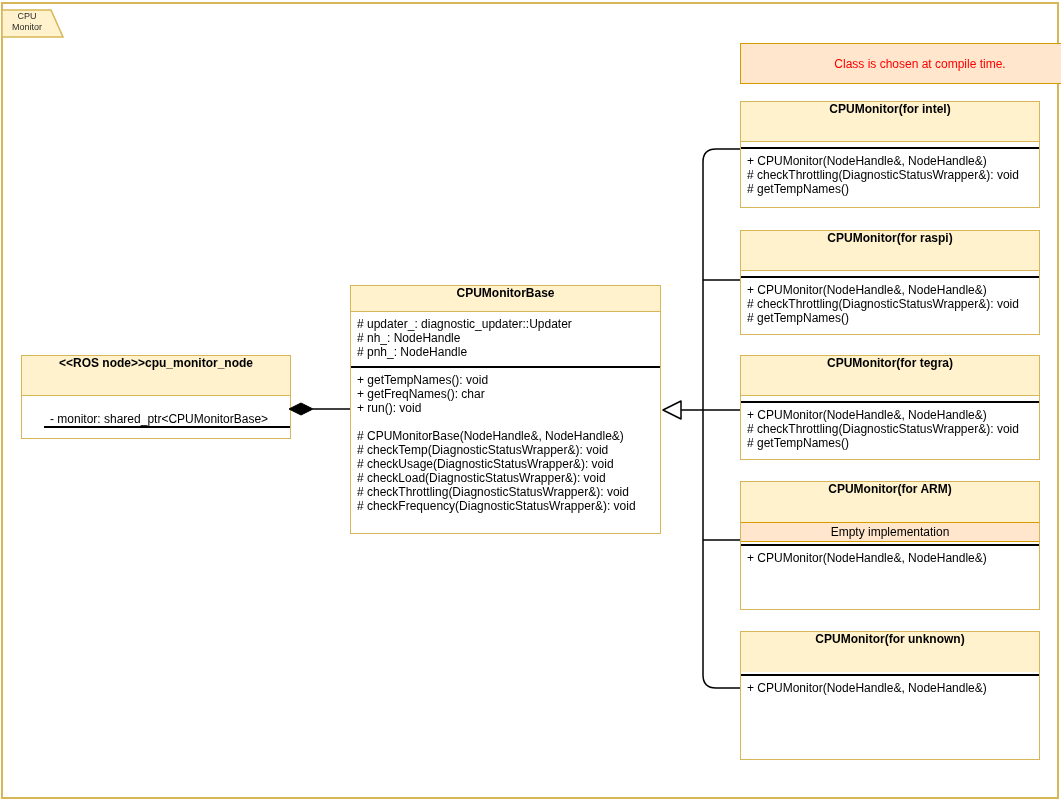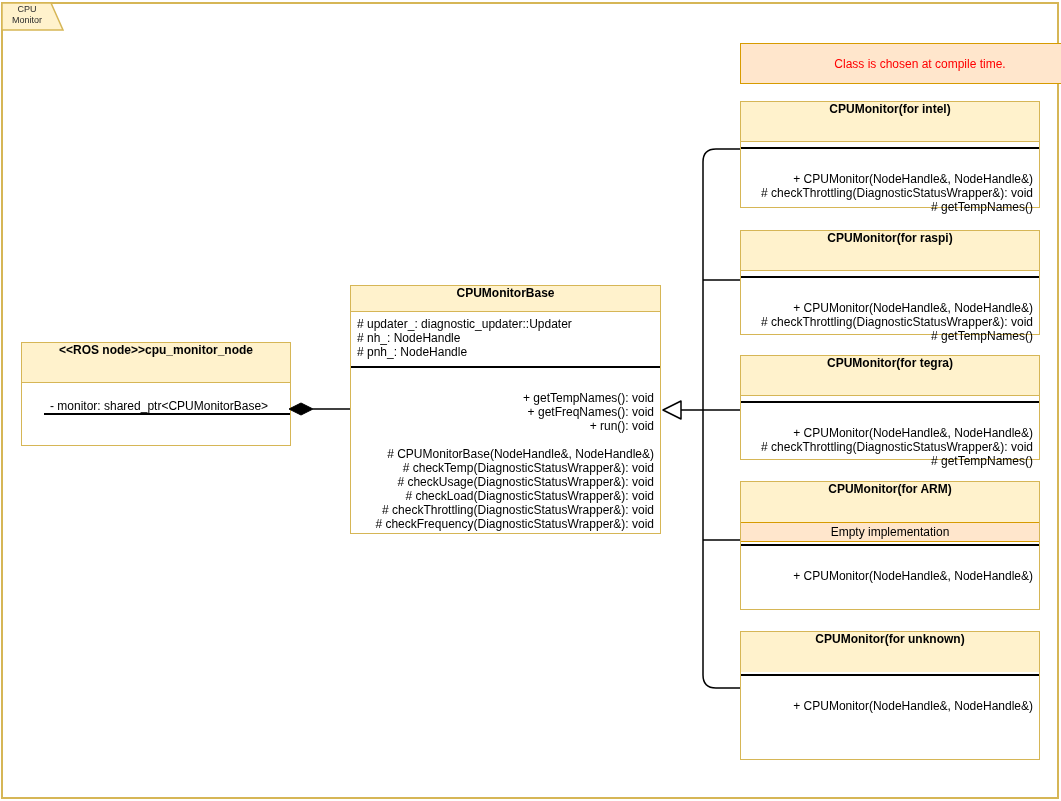--- a/index.html
+++ b/index.html
@@ -3,30 +3,30 @@
 <meta charset="utf-8">
 <style>
   html,body{margin:0;padding:0;background:#fff;}
   *{box-sizing:border-box;}
   #canvas{
     position:relative;width:1061px;height:801px;background:#fff;overflow:hidden;
     font-family:"Liberation Sans","DejaVu Sans",sans-serif;color:#000;
   }
   
   .frame{position:absolute;left:1px;top:2px;width:1058px;height:797px;border:2px solid #D6B656;background:#fff;}
-  .frame-tab{position:absolute;left:1px;top:2px;width:64px;height:30px;}
+  .frame-tab{position:absolute;left:1px;top:9px;width:64px;height:30px;}
   .frame-tab svg{position:absolute;left:0;top:0;}
   .frame-tab .tab-text{position:absolute;left:0;top:2px;width:52px;text-align:center;font-size:9px;line-height:11px;color:#2b2b2b;}
   
   .uml-class{position:absolute;border:1px solid #D6B656;background:#fff;display:flex;flex-direction:column;font-size:12px;line-height:14px;}
   .uml-header{background:#FFF2CC;border-bottom:1px solid #D6B656;text-align:center;font-weight:bold;display:flex;flex-direction:row;justify-content:center;flex:none;}
   .uml-attrs{border-bottom:2px solid #000;flex:none;padding:5px 6px 4px 6px;}
   .uml-attrs.single{display:flex;align-items:flex-end;padding-top:0;padding-bottom:0;margin-left:22px;}
   .uml-empty-attrs{height:7px;border-bottom:2px solid #000;flex:none;}
-  .uml-methods{flex:1;padding:23px 6px 4px 6px;text-align:right;}
+  .uml-methods{flex:1;padding:5px 6px 4px 6px;}
   .member-line{white-space:nowrap;}
   .spacer-line{height:14px;}
   
   .uml-note{position:absolute;background:#FFE6CC;border:1px solid #D79B00;color:#FF0000;display:flex;align-items:center;justify-content:center;text-align:center;font-size:12px;}
   .uml-note-strip{background:#FFE6CC;border-top:1px solid #D79B00;border-bottom:1px solid #D79B00;color:#000000;text-align:center;font-size:12px;height:20px;line-height:18px;flex:none;}
   .post-note-gap{height:4px;border-bottom:2px solid #000;flex:none;}
   #connectors{position:absolute;left:0;top:0;pointer-events:none;}
 </style>
 </head>
 <body>
@@ -41,21 +41,21 @@
     <div class="tab-text">
       <div>CPU</div>
       <div>Monitor</div>
     </div>
   </div>
 
   <div class="uml-note" style="left:740px;top:43px;width:360px;height:41px">
       <span>Class is chosen at compile time.</span>
     </div>
 
-  <div class="uml-class" style="left:21px;top:342px;width:270px;height:104px">
+  <div class="uml-class" style="left:21px;top:355px;width:270px;height:84px">
     <div class="uml-header" style="height:40px">
       <div>&lt;&lt;ROS node&gt;&gt;</div>
       <div>cpu_monitor_node</div>
     </div>
     <div class="uml-attrs single" style="height:32px">
         <div class="member-line">- monitor: shared_ptr&lt;CPUMonitorBase&gt;</div>
       </div>
   </div>
 
   <div class="uml-class" style="left:350px;top:285px;width:311px;height:249px">
@@ -63,21 +63,21 @@
       <div>CPUMonitorBase</div>
     </div>
     <div class="uml-attrs" style="height:56px">
         <div class="member-line"># updater_: diagnostic_updater::Updater</div>
         <div class="member-line"># nh_: NodeHandle</div>
         <div class="member-line"># pnh_: NodeHandle</div>
       </div>
     <div class="uml-methods">
       <div>
           <div class="member-line">+ getTempNames(): void</div>
-          <div class="member-line">+ getFreqNames(): void</div>
+          <div class="member-line">+ getFreqNames(): char</div>
           <div class="member-line">+ run(): void</div>
         </div>
       <div class="spacer-line"></div>
       <div>
           <div class="member-line"># CPUMonitorBase(NodeHandle&amp;, NodeHandle&amp;)</div>
           <div class="member-line"># checkTemp(DiagnosticStatusWrapper&amp;): void</div>
           <div class="member-line"># checkUsage(DiagnosticStatusWrapper&amp;): void</div>
           <div class="member-line"># checkLoad(DiagnosticStatusWrapper&amp;): void</div>
           <div class="member-line"># checkThrottling(DiagnosticStatusWrapper&amp;): void</div>
           <div class="member-line"># checkFrequency(DiagnosticStatusWrapper&amp;): void</div>

